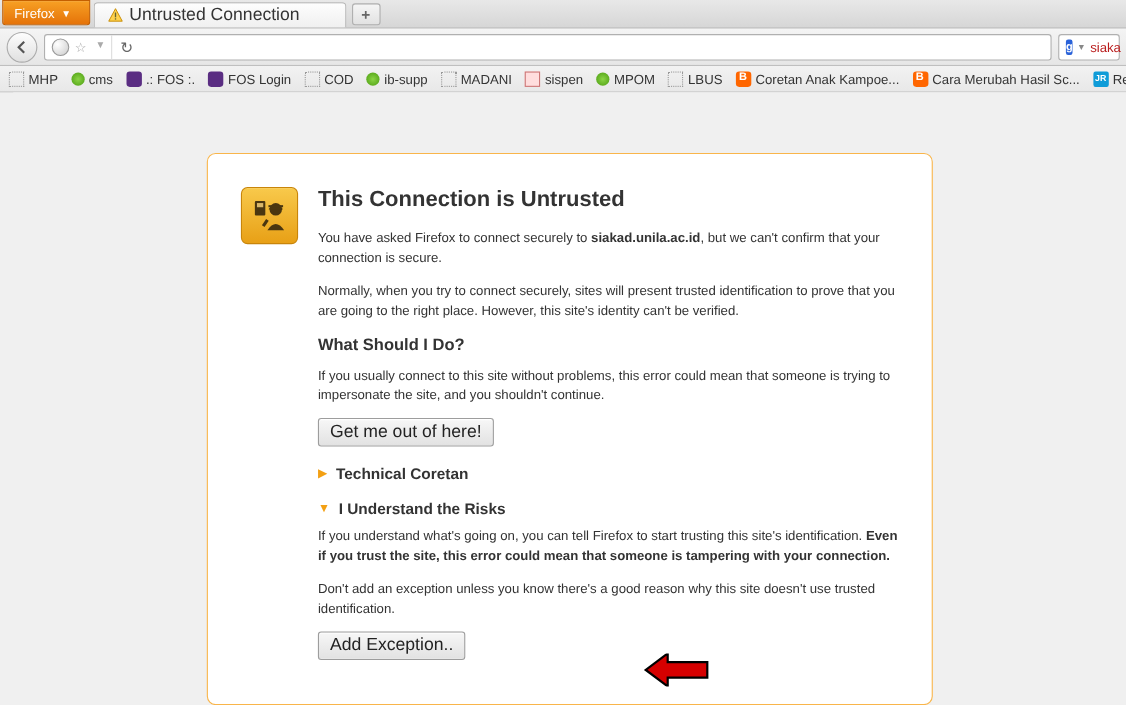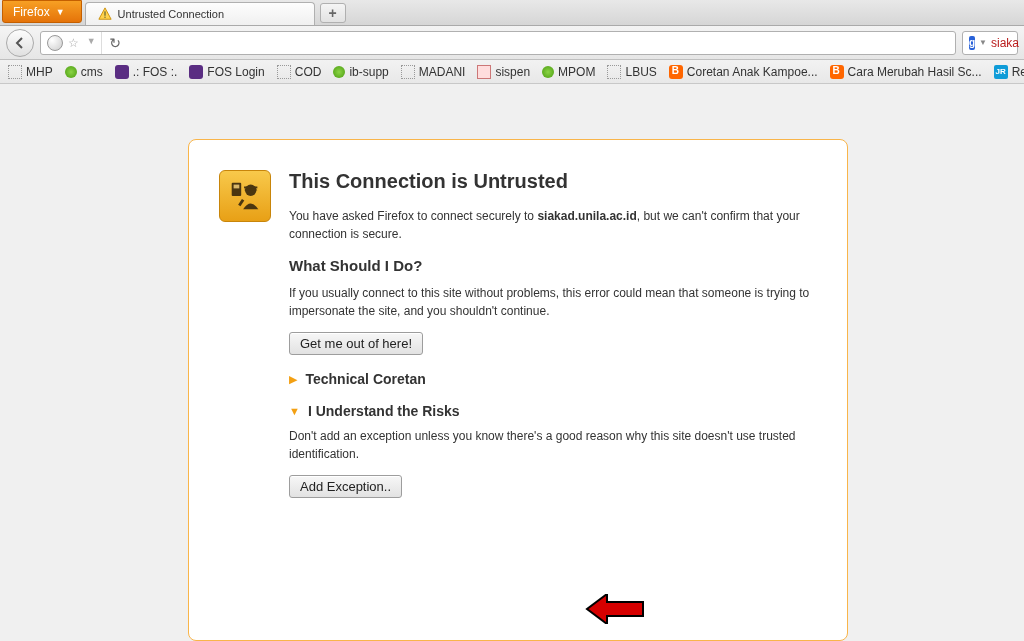--- a/index.html
+++ b/index.html
@@ -29,21 +29,21 @@
     .tab {
       display: flex;
       align-items: center;
       gap: 6px;
       padding: 0 12px;
       background: linear-gradient(to bottom, #fdfdfd, #f0f0f0);
       border: 1px solid #b0b0b0;
       border-bottom: none;
       border-radius: 4px 4px 0 0;
       margin-top: 2px;
-      font-size: 11px;
+      font-size: 16px;
       color: #333;
       min-width: 230px;
     }
     .warn-icon-small {
       width: 14px; height: 14px;
       display: inline-flex; align-items: center; justify-content: center;
     }
     .new-tab {
       display: flex; align-items: center; justify-content: center;
       width: 26px;
@@ -184,21 +184,21 @@
     .cert-text h1 { font-size: 20px; font-weight: bold; margin-bottom: 14px; }
     .cert-text p { font-size: 12px; line-height: 1.5; margin-bottom: 12px; }
     .cert-text h2 { font-size: 15px; font-weight: bold; margin: 14px 0 10px; }
     .cert-text b { font-weight: bold; }
     
     .ff-button {
       background: linear-gradient(to bottom, #f7f7f7, #e2e2e2);
       border: 1px solid #9d9d9d;
       border-radius: 3px;
       padding: 3px 10px;
-      font-size: 13px;
+      font-size: 16px;
       color: #222;
       box-shadow: inset 0 1px #fff;
     }
     
     .expand {
       display: flex; align-items: center; gap: 8px;
       margin: 16px 0 8px 0;
     }
     .tri-right { color: #f3a013; font-size: 11px; }
     .tri-down { color: #f3a013; font-size: 11px; }
@@ -320,33 +320,37 @@
           <rect x="19" y="10" width="14" height="2" fill="#4a3610"></rect>
           <path d="M18 34 Q26 22 34 34 Z" fill="#4a3610"></path>
           <path d="M18 24 L14 30" stroke="#4a3610" stroke-width="3" fill="none"></path>
         </svg>
       </div>
       <div class="cert-text">
         <h1>This Connection is Untrusted</h1>
         <p>
           <span>You have asked Firefox to connect securely to </span><b>siakad.unila.ac.id</b><span>, but we can't confirm that your connection is secure.</span>
         </p>
+        <p>Normally, when you try to connect securely, sites will present trusted identification to prove that you are going to the right place. However, this site's identity can't be verified.</p>
         <h2>What Should I Do?</h2>
         <p>If you usually connect to this site without problems, this error could mean that someone is trying to impersonate the site, and you shouldn't continue.</p>
         <button class="ff-button">Get me out of here!</button>
         
         <div class="expand">
           <span class="tri-right">▶</span>
           <h3>Technical Coretan</h3>
         </div>
         
         <div class="expand">
           <span class="tri-down">▼</span>
           <h3>I Understand the Risks</h3>
         </div>
+        <p>
+          <span>If you understand what's going on, you can tell Firefox to start trusting this site's identification. </span><b>Even if you trust the site, this error could mean that someone is tampering with your connection.</b>
+        </p>
         <p>Don't add an exception unless you know there's a good reason why this site doesn't use trusted identification.</p>
         <button class="ff-button">Add Exception..</button>
       </div>
     </div>
   </div>
 </div>
 
 <div class="arrow-annot">
   <svg width="60" height="30" viewBox="0 0 60 30">
     <path d="M58 8 L58 22 L22 22 L22 30 L2 15 L22 0 L22 8 Z" fill="#d60000" stroke="#000" stroke-width="2"></path>

